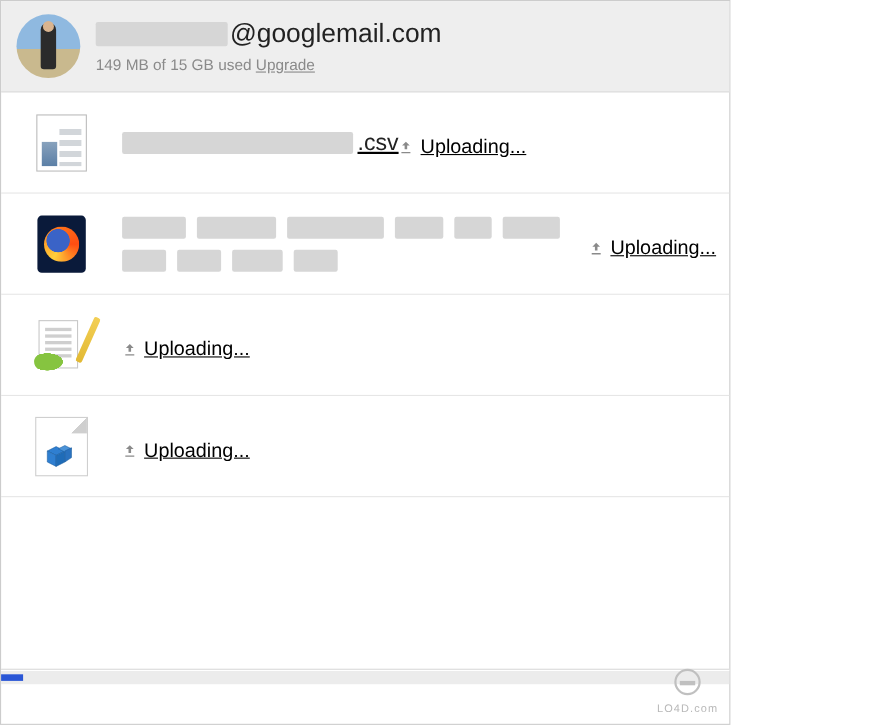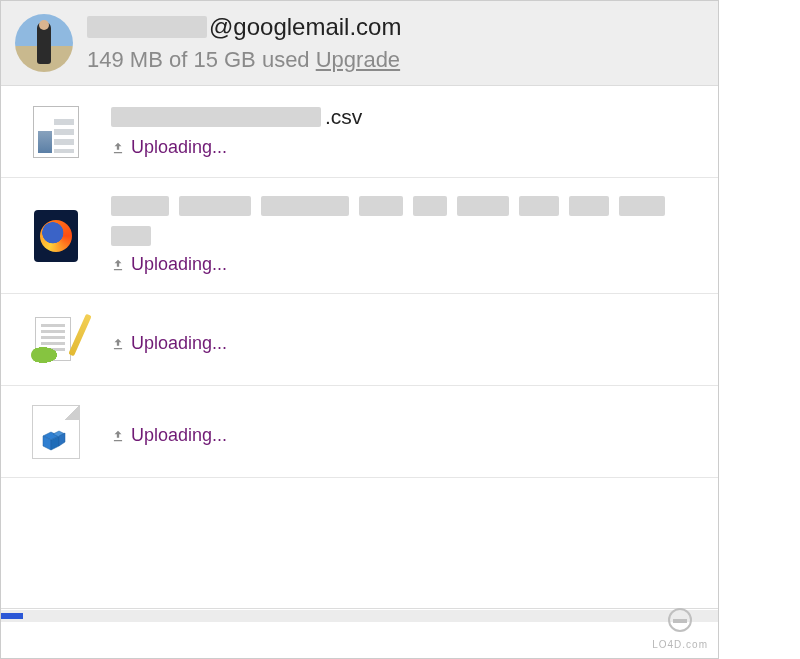--- a/index.html
+++ b/index.html
@@ -1,36 +1,36 @@
 <!DOCTYPE html>
 <html><head>
 <meta charset="utf-8">
 <style>
   * { box-sizing: border-box; margin: 0; padding: 0; }
   html, body { width: 800px; height: 659px; font-family: Arial, Helvetica, sans-serif; background: #fff; overflow: hidden; }
-  .frame { width: 719px; height: 659px; border: 1px solid #ccc; position: relative; background: #fff; }
+  .frame { width: 664px; height: 659px; border: 1px solid #ccc; position: relative; background: #fff; }
 
   
   .header { background: #eeeeee; padding: 12px 18px 12px 14px; border-bottom: 1px solid #dcdcdc; display: flex; align-items: center; }
   .avatar { width: 58px; height: 58px; border-radius: 50%; overflow: hidden; flex: 0 0 58px; margin-right: 14px; position: relative; background: linear-gradient(#8fb9e0 0%, #8fb9e0 55%, #c9b98e 55%, #c9b98e 100%); }
   .avatar .person { position:absolute; left:22px; top:8px; width:14px; height:42px; background:#2b2b2b; border-radius:6px 6px 3px 3px; }
   .avatar .head { position:absolute; left:24px; top:6px; width:10px; height:10px; background:#d9b48f; border-radius:50%; }
   .hdr-text { display:flex; flex-direction:column; }
   .email-line { display:flex; align-items:center; font-size:24px; color:#222; }
   .email-redact { display:inline-block; width:120px; height:22px; background:#d6d6d6; border-radius:2px; margin-right:2px; }
-  .storage-line { margin-top:6px; font-size:22px; color:#8a8a8a; }
+  .storage-line { margin-top:6px; font-size:14px; color:#8a8a8a; }
   .storage-line a { color:#8a8a8a; text-decoration: underline; cursor:pointer; }
 
   
   .list { }
   .row { display:flex; align-items:center; padding:18px 12px 18px 28px; border-bottom:1px solid #e6e6e6; min-height:92px; }
   .row .thumb { width:54px; height:54px; flex:0 0 54px; margin-right:28px; display:flex; align-items:center; justify-content:center; }
-  .row .meta { flex:1; display:flex; flex-direction:column; }
+  .row .meta { flex:1; display:flex; flex-direction:row;text-decoration:underline; }
   .fname { font-size:21px; color:#222; display:flex; align-items:center; flex-wrap:wrap; }
-  .status { margin-top:8px; font-size:18px; color:#701a75; display:flex; align-items:center; }
+  .status { margin-top:8px; font-size:18px; color:#000000; display:flex; align-items:center; }
   .status .upicon { margin-right:6px; display:inline-flex; }
   .redact-sm { display:inline-block; height:20px; background:#d6d6d6; border-radius:2px; margin-right:4px; }
   .redact-chunks { display:flex; gap:10px; flex-wrap:wrap; }
   .redact-chunks span { display:inline-block; height:20px; background:#d6d6d6; border-radius:2px; }
 
   
   .ic-csv { width:46px; height:52px; background:#fff; border:1px solid #bcbcbc; position:relative; }
   .ic-csv::before { content:""; position:absolute; right:4px; bottom:4px; width:20px; height:34px; background:repeating-linear-gradient(#d2d6da 0 6px, transparent 6px 10px); }
   .ic-csv::after { content:""; position:absolute; left:4px; bottom:4px; width:14px; height:22px; background:linear-gradient(to top,#5b7fa6,#88a2bd); }
 

